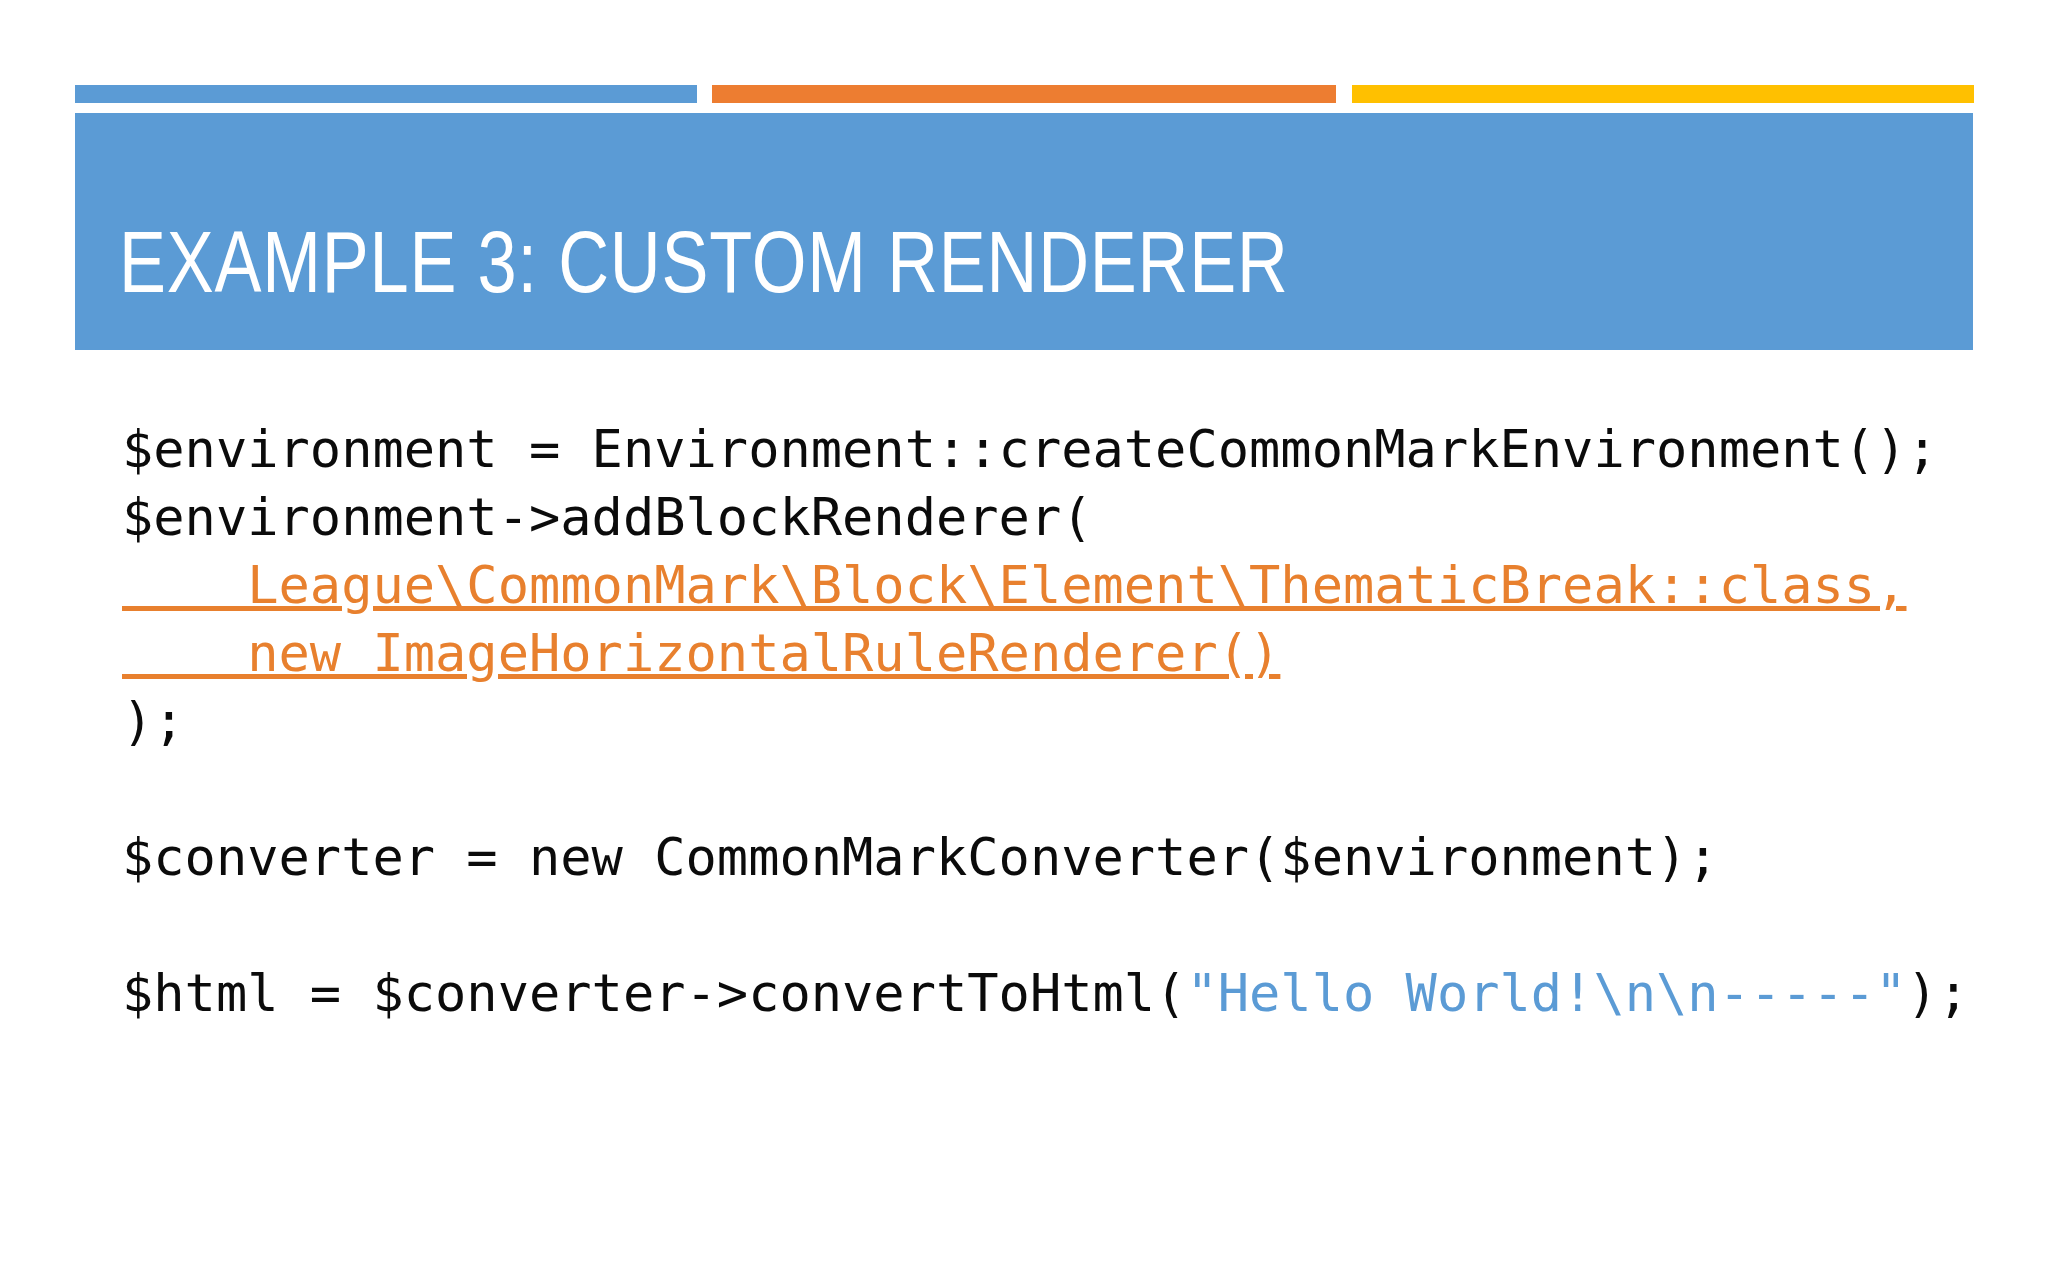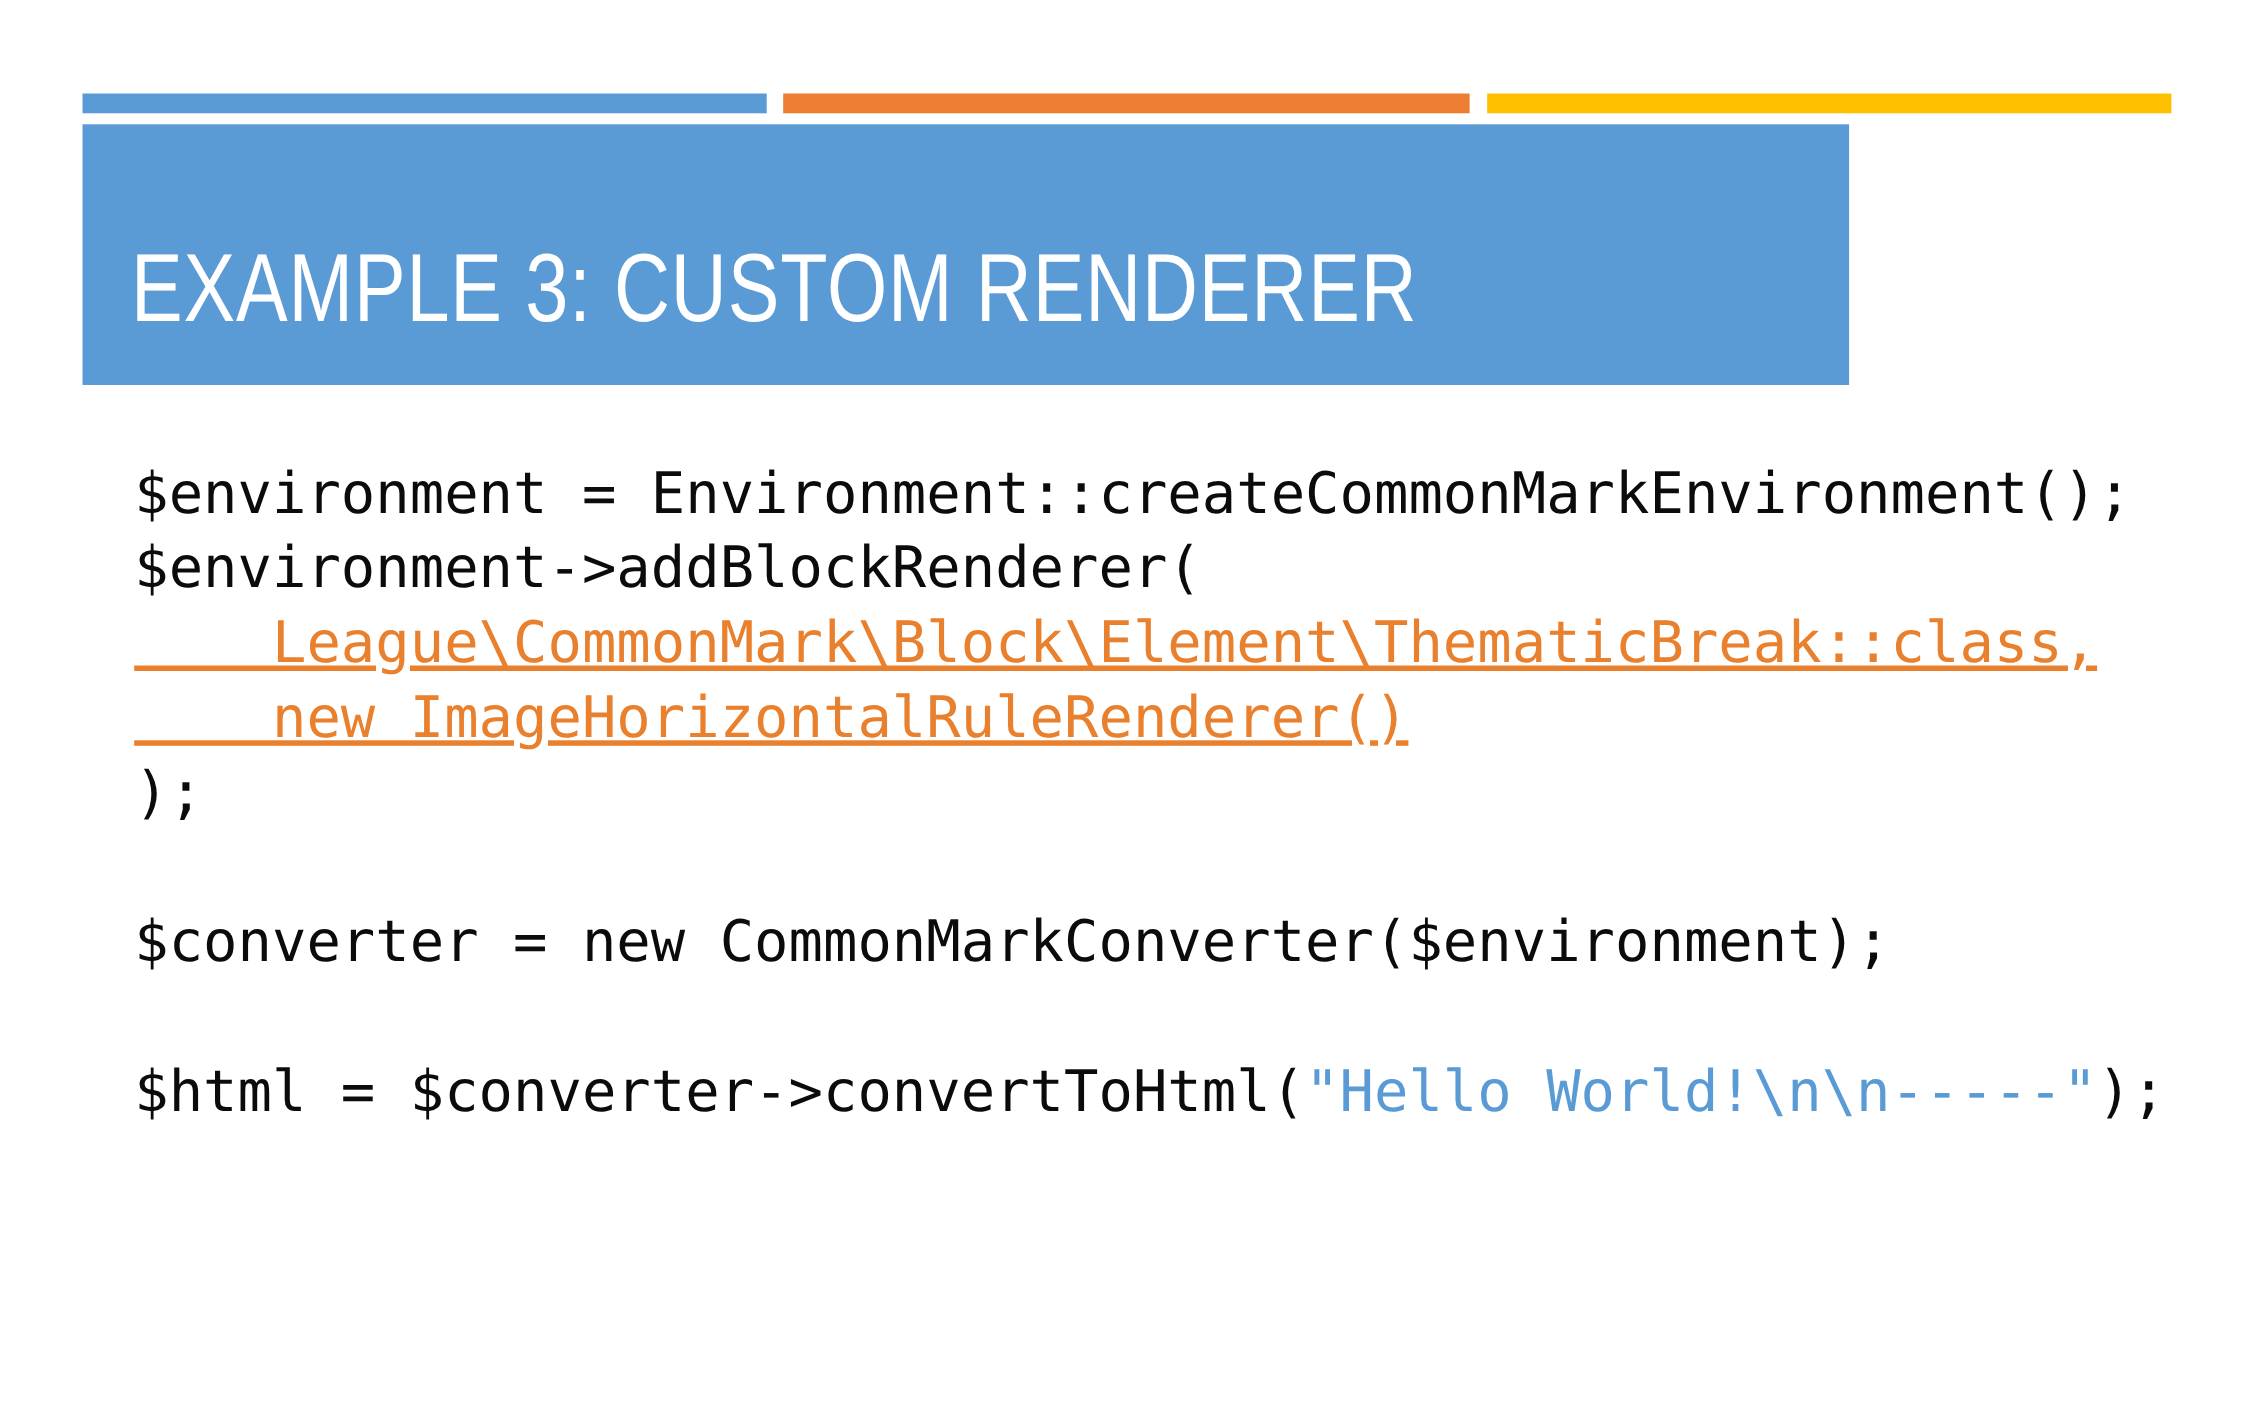--- a/index.html
+++ b/index.html
@@ -27,21 +27,21 @@
     top: 85px;
     height: 18px;
   }
   .accent-bar.blue   { left: 75px;   width: 622px; background: var(--accent-blue); }
   .accent-bar.orange { left: 712px;  width: 624px; background: var(--accent-orange); }
   .accent-bar.yellow { left: 1352px; width: 622px; background: var(--accent-yellow); }
   .title-banner {
     position: absolute;
     left: 75px;
     top: 113px;
-    width: 1606px;
+    width: 1898px;
     height: 237px;
     background: var(--accent-blue);
   }
   .slide-title {
     position: absolute;
     left: 44px;
     top: 105px;
     color: var(--title-color);
     font-family: "Liberation Sans", sans-serif;
     font-size: 88px;

